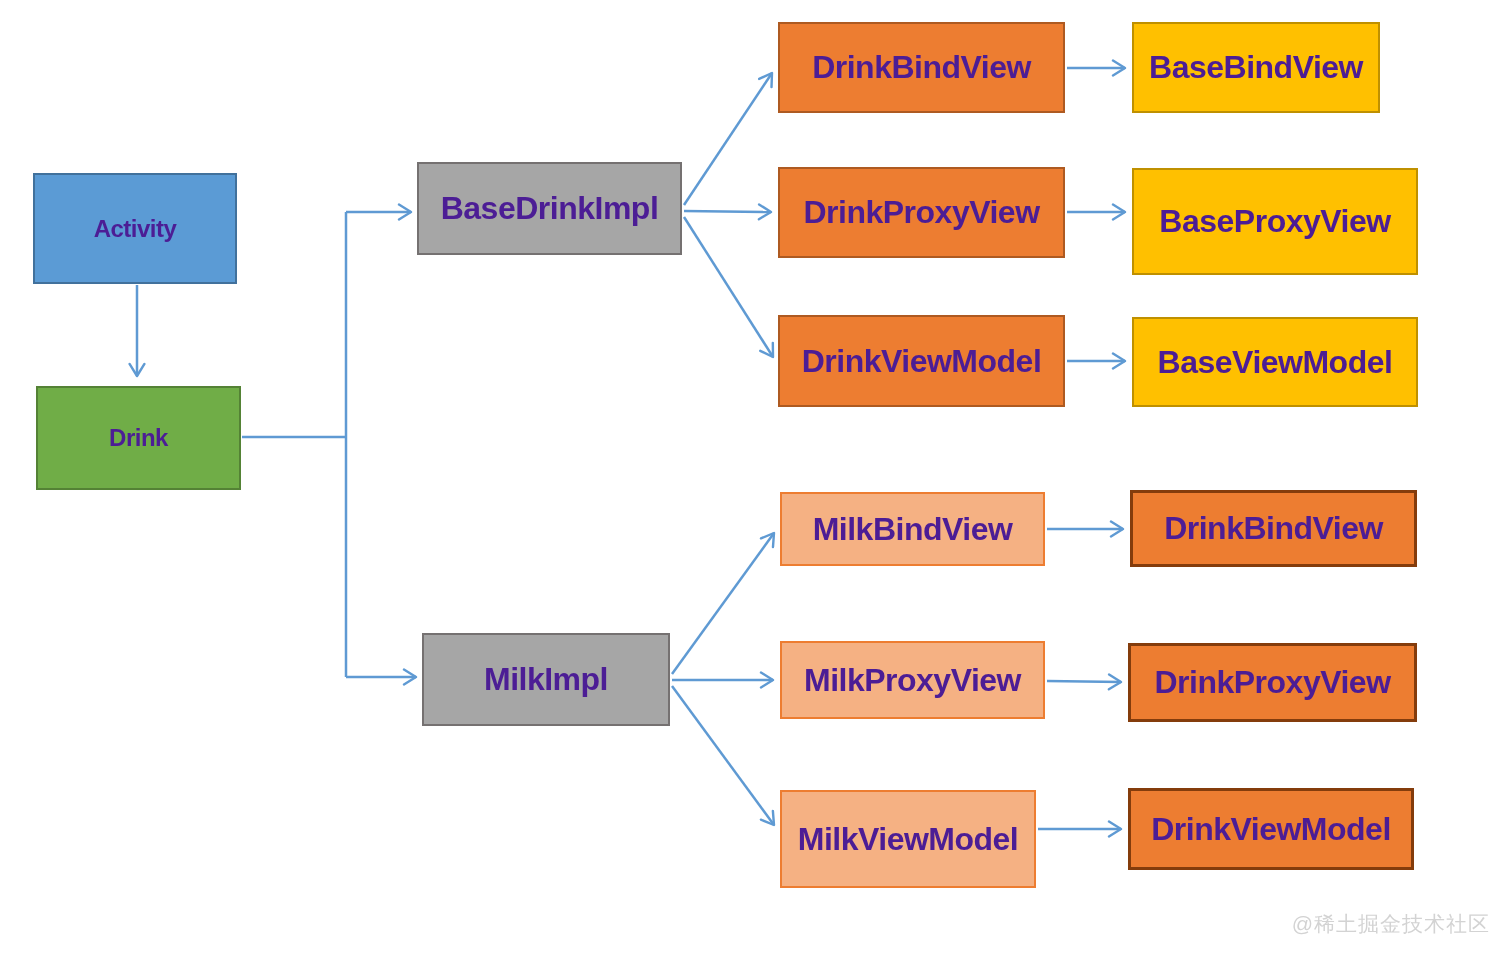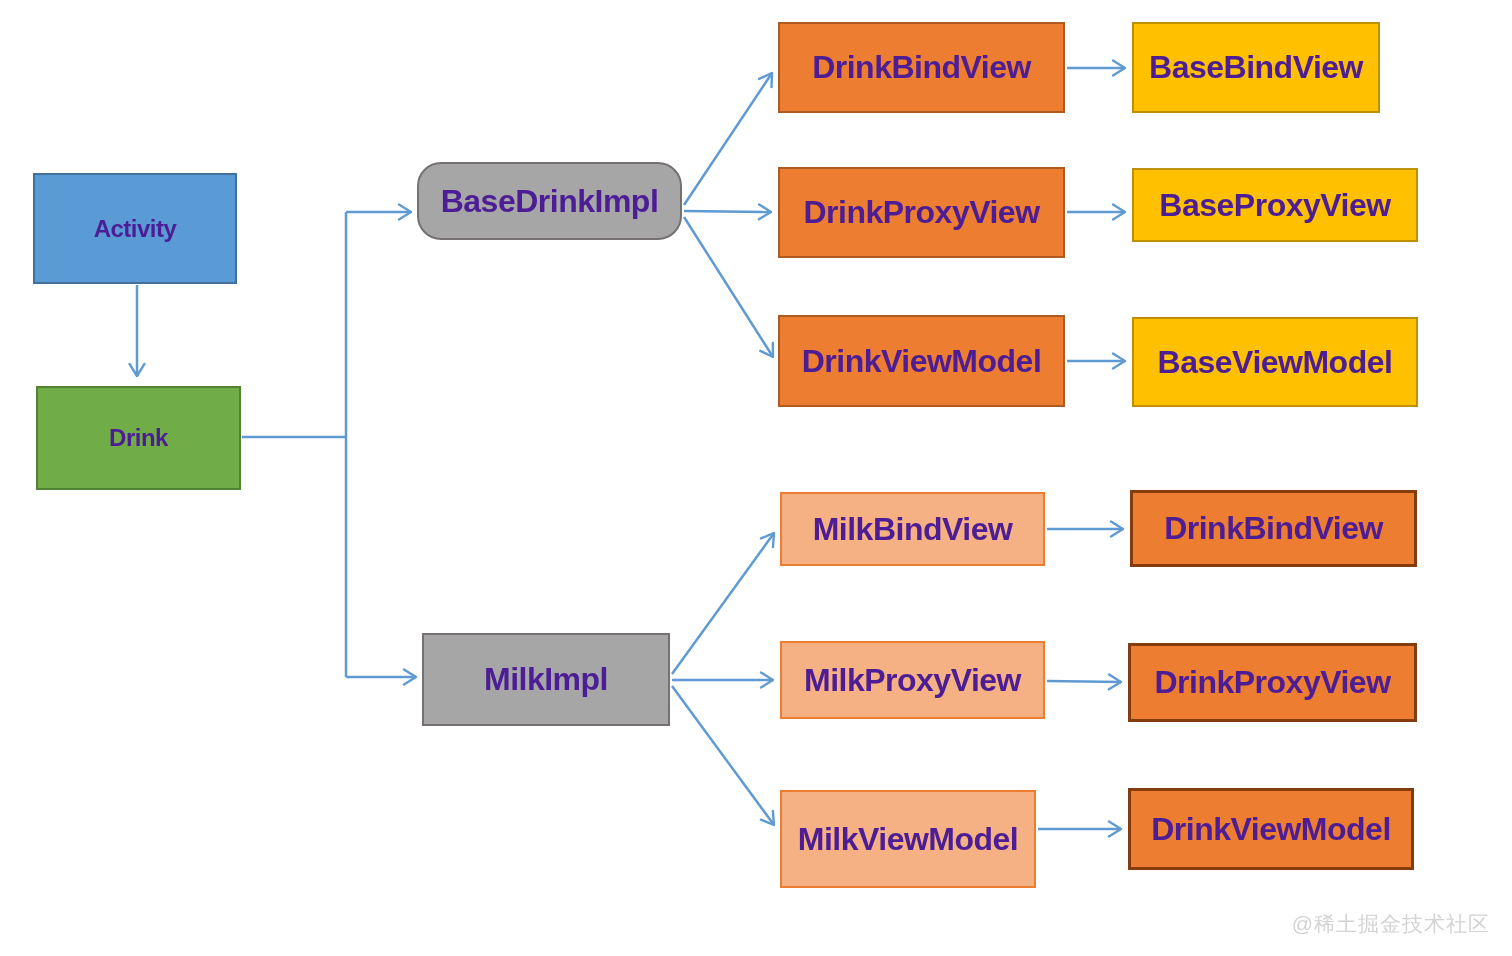--- a/index.html
+++ b/index.html
@@ -88,41 +88,41 @@
   </svg>
 
   <div class="node n-blue fs36" style="left:33px; top:173px; width:204px; height:111px;">
     <span>Activity</span>
   </div>
 
   <div class="node n-green fs36" style="left:36px; top:386px; width:205px; height:104px;">
     <span>Drink</span>
   </div>
 
-  <div class="node n-gray fs32" style="left:417px; top:162px; width:265px; height:78px;border-radius:24px;">
+  <div class="node n-gray fs32" style="left:417px; top:162px; width:265px; height:93px;">
     <span>BaseDrinkImpl</span>
   </div>
 
   <div class="node n-gray fs32" style="left:422px; top:633px; width:248px; height:93px;">
     <span>MilkImpl</span>
   </div>
 
   <div class="node n-orange fs32" style="left:778px; top:22px; width:287px; height:91px;">
     <span>DrinkBindView</span>
   </div>
 
   <div class="node n-yellow fs32" style="left:1132px; top:22px; width:248px; height:91px;">
     <span>BaseBindView</span>
   </div>
 
   <div class="node n-orange fs32" style="left:778px; top:167px; width:287px; height:91px;">
     <span>DrinkProxyView</span>
   </div>
 
-  <div class="node n-yellow fs32" style="left:1132px; top:168px; width:286px; height:74px;">
+  <div class="node n-yellow fs32" style="left:1132px; top:168px; width:286px; height:107px;">
     <span>BaseProxyView</span>
   </div>
 
   <div class="node n-orange fs32" style="left:778px; top:315px; width:287px; height:92px;">
     <span>DrinkViewModel</span>
   </div>
 
   <div class="node n-yellow fs32" style="left:1132px; top:317px; width:286px; height:90px;">
     <span>BaseViewModel</span>
   </div>

